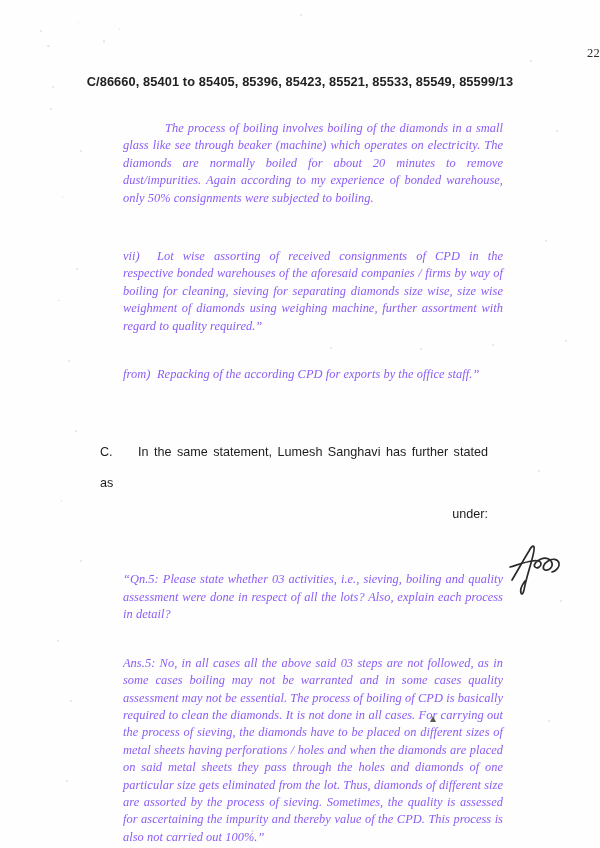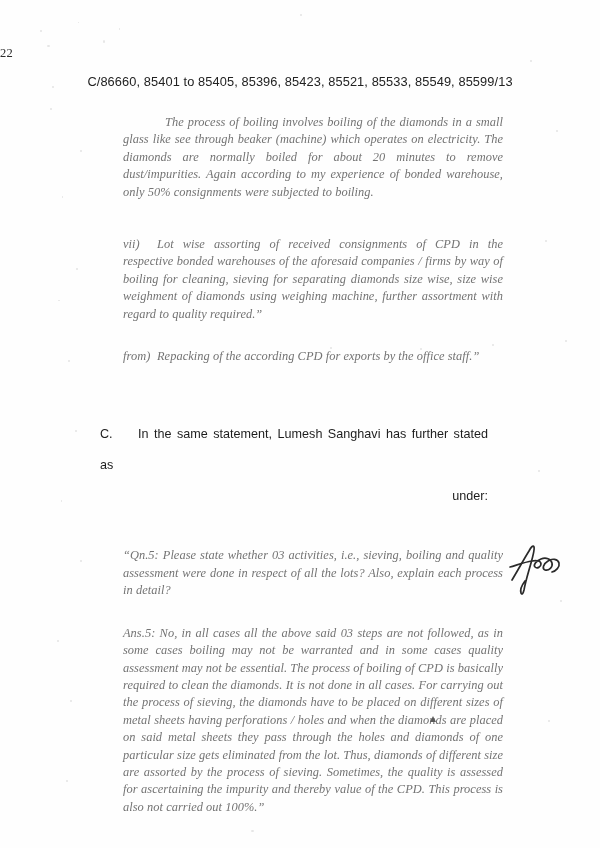--- a/index.html
+++ b/index.html
@@ -40,55 +40,55 @@
   .content {
     position: relative;
     z-index: 2;
   }
 
   .page-number {
     position: absolute;
     top: 46px;
     left: 0;
     width: 600px;
-    text-align: left;
+    text-align: right;
     font-size: 12.5px;
     letter-spacing: .2px;
     color: #2b2b2b;
   }
 
   .case-line {
     position: absolute;
     top: 74px;
     left: 0;
     width: 600px;
     text-align: center;
     font-size: 12.8px;
     letter-spacing: .1px;
     color: #222;
     font-family: "Liberation Sans", "DejaVu Sans", sans-serif;
-    font-weight: 400;
+    font-weight: 700;
   }
 
   .body-area {
     position: absolute;
     top: 112px;
     left: 0;
     width: 600px;
   }
 
   
   .quote-block {
-    margin: 2px 0 13px 0;
+    margin: 8px 0 13px 0;
     padding: 0 97px 0 123px;
     font-style: italic;
     font-size: 12.4px;
     line-height: 17.4px;
     text-align: justify;
-    color: #737373;
+    color: #8b5cf6;
     letter-spacing: .05px;
   }
   .quote-block.indent-first {
     text-indent: 42px;
   }
 
   .quote-block .lbl {
     display: inline-block;
     min-width: 34px;
   }

